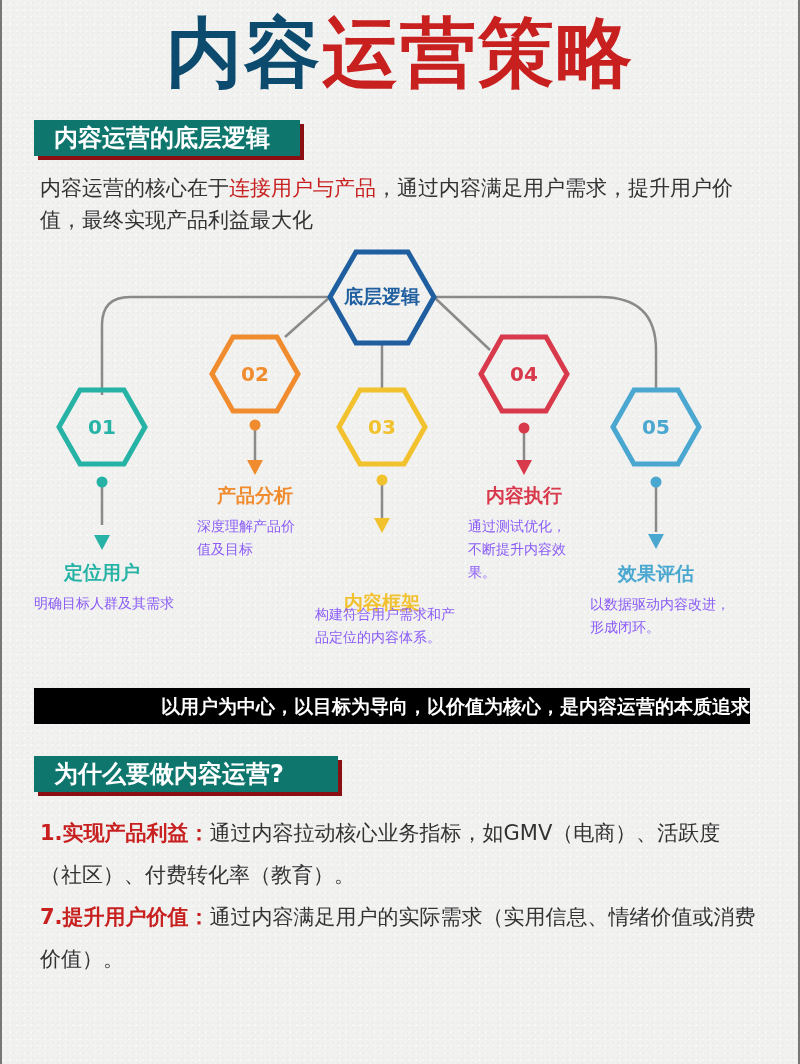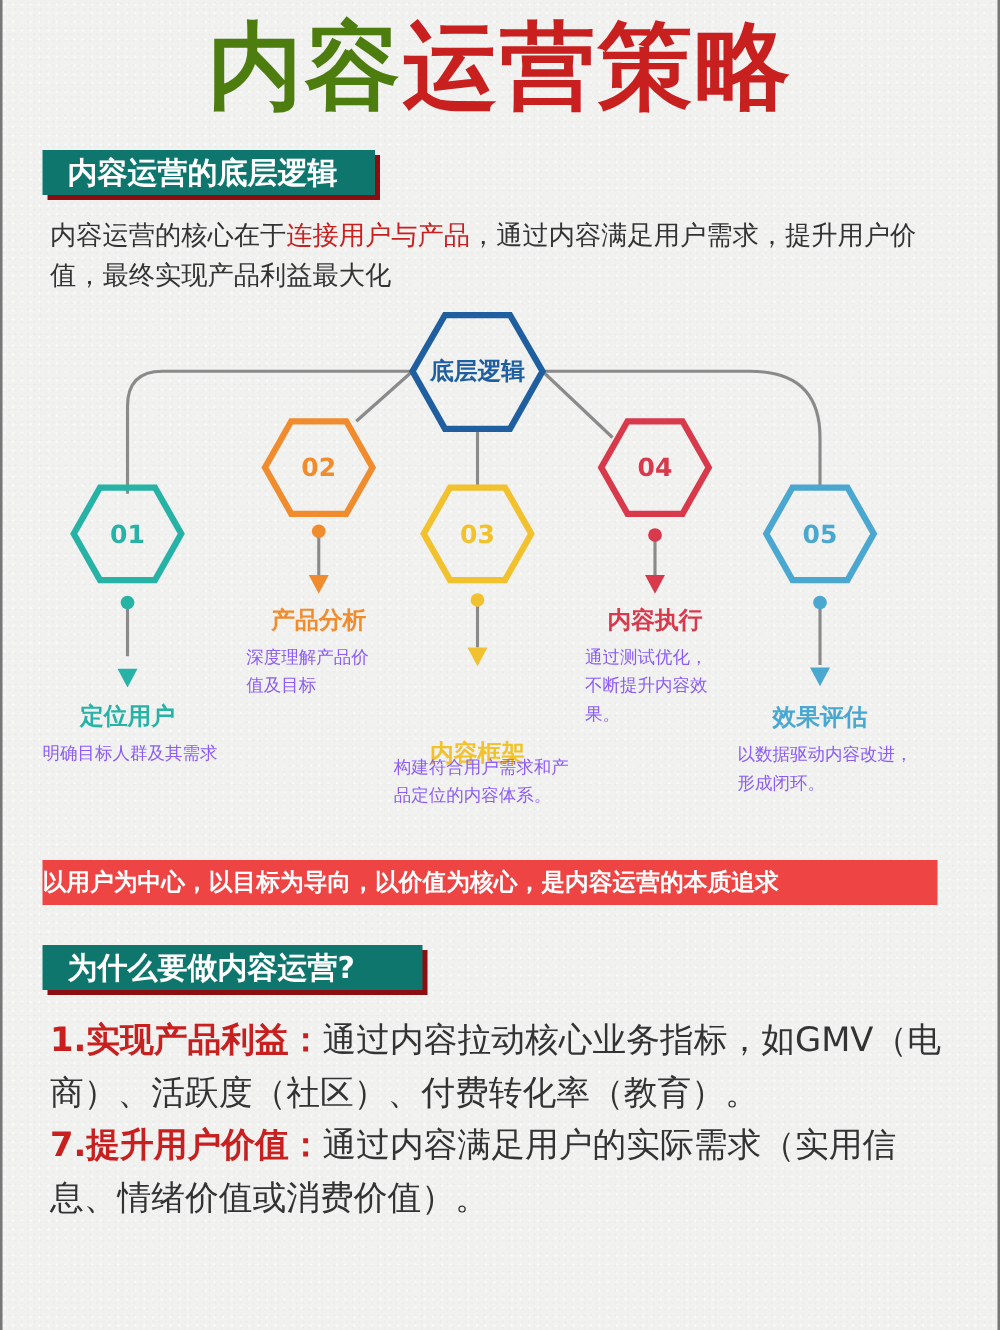--- a/index.html
+++ b/index.html
@@ -12,21 +12,21 @@
     background-size: 5px 5px, 7px 7px;
     font-family: "DejaVu Sans", "Liberation Sans", sans-serif;
     color: #333;
   }
   .edge { position: absolute; top: 0; bottom: 0; width: 2px; background: #777; }
   .edge.l { left: 0; } .edge.r { right: 0; }
   .title {
     position: absolute; left: 0; width: 800px; top: 8px; text-align: center;
     font-size: 76px; font-weight: bold; letter-spacing: 2px; line-height: 90px;
   }
-  .title .dark { color: #4d7c0f; }
+  .title .dark { color: #0c4a6e; }
   .title .red { color: #c81f1f; }
   .section-tag {
     position: absolute; background: #0f766e; color: #fff; font-weight: bold;
     box-shadow: 4px 4px 0 #8a0e12;
   }
   .tag1 { left: 34px; top: 120px; width: 266px; height: 36px; font-size: 24px; line-height: 36px; padding-left: 20px; box-sizing: border-box; }
   .tag2 { left: 34px; top: 756px; width: 304px; height: 36px; font-size: 24px; line-height: 36px; padding-left: 20px; box-sizing: border-box; }
   .intro {
     position: absolute; left: 40px; top: 172px; width: 730px;
     font-size: 21px; line-height: 32px; color: #333;
@@ -34,25 +34,25 @@
   .intro .hl { color: #c81f1f; }
   svg.diagram { position: absolute; left: 0; top: 0; }
   .hex-label {
     position: absolute; text-align: center; font-weight: bold;
     font-family: "DejaVu Sans", sans-serif;
   }
   .step-title { position: absolute; font-size: 19px; font-weight: bold; text-align: center; }
   .step-desc { position: absolute; font-size: 14px; line-height: 23px; color: #8b5cf6; }
   .banner {
     position: absolute; left: 34px; top: 688px; width: 716px; height: 36px;
-    background: #ef4444; color: #fff; font-size: 19px; font-weight: bold;
-    line-height: 36px; text-align: left; white-space: nowrap;
+    background: #000000; color: #fff; font-size: 19px; font-weight: bold;
+    line-height: 36px; text-align: right; white-space: nowrap;
   }
   .reasons { position: absolute; left: 40px; top: 812px; width: 720px; }
-  .reason { font-size: 27px; line-height: 42px; color: #333; }
+  .reason { font-size: 21px; line-height: 42px; color: #333; }
   .reason .rt { color: #c81f1f; font-weight: bold; }
 </style>
 </head>
 <body>
 
 <div class="edge l"></div>
 <div class="edge r"></div>
 
 <div class="title">
   <span class="dark">内容</span><span class="red">运营策略</span>

